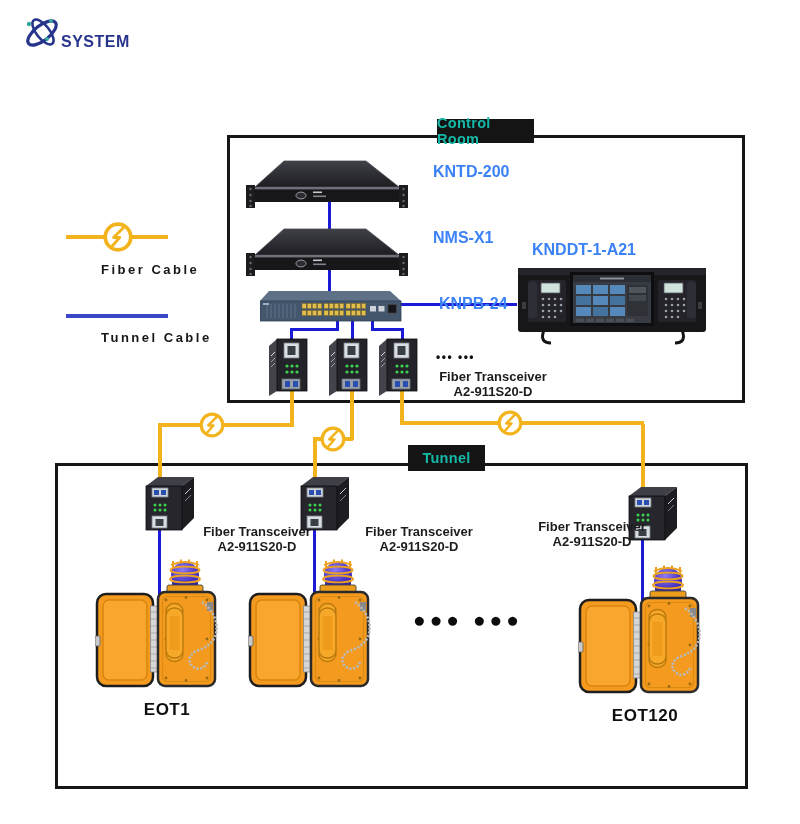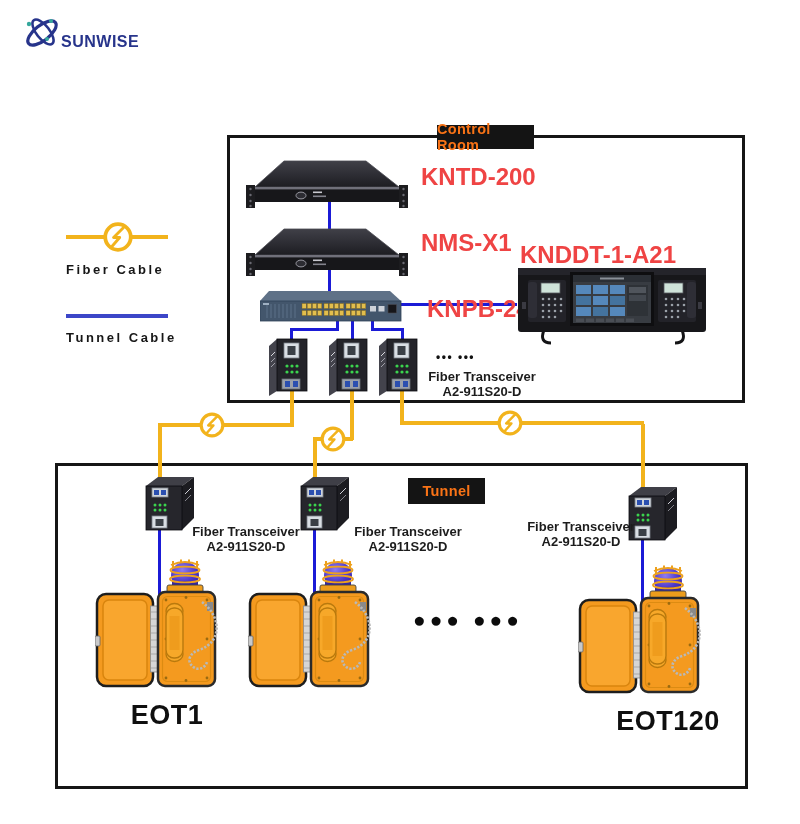--- a/index.html
+++ b/index.html
@@ -2,26 +2,26 @@
 <html><head>
 <meta charset="utf-8">
 <style>
   html,body{margin:0;padding:0;background:#ffffff;}
   #canvas{position:relative;width:800px;height:824px;background:#ffffff;overflow:hidden;
           font-family:"Liberation Sans",sans-serif;color:#141414;}
   .abs{position:absolute;}
   .net{position:absolute;background:#1B1BD6;}
   .fib{position:absolute;background:#F2B31C;}
   .boxframe{position:absolute;border:3px solid #161616;background:transparent;}
-  .zonelabel{position:absolute;background:#141414;color:#f97316;font-size:14.5px;font-weight:700;
-             display:flex;align-items:center;justify-content:center;letter-spacing:.3px;margin-top:6px;}
-  .devlabel{position:absolute;font-size:24px;font-weight:700;color:#ef4444;white-space:nowrap;}
-  .translabel{position:absolute;font-size:13px;font-weight:700;color:#1c1c1c;text-align:center;line-height:15px;}
-  .eotlabel{position:absolute;font-size:27px;font-weight:700;color:#0f0f0f;text-align:center;letter-spacing:.5px;}
-  .legendtext{position:absolute;font-size:13px;font-weight:700;letter-spacing:2.5px;color:#161616;white-space:nowrap;}
+  .zonelabel{position:absolute;background:#141414;color:#14b8a6;font-size:14.5px;font-weight:700;
+             display:flex;align-items:center;justify-content:center;letter-spacing:.3px;}
+  .devlabel{position:absolute;font-size:16px;font-weight:700;color:#3b82f6;white-space:nowrap;margin-left:12px;}
+  .translabel{position:absolute;font-size:13px;font-weight:700;color:#1c1c1c;text-align:center;line-height:15px;padding-left:11px;}
+  .eotlabel{position:absolute;font-size:17px;font-weight:700;color:#0f0f0f;text-align:center;letter-spacing:.5px;}
+  .legendtext{position:absolute;font-size:13px;font-weight:700;letter-spacing:2.5px;color:#161616;white-space:nowrap;margin-left:35px;}
   #title{position:absolute;left:180px;top:46px;width:500px;text-align:center;
          font-size:26px;font-weight:700;color:#121212;white-space:nowrap;}
   #brand-text{position:absolute;left:61px;top:33px;font-size:16px;font-weight:700;color:#27348B;letter-spacing:.5px;}
   .dots-sm{position:absolute;font-size:12px;font-weight:700;letter-spacing:1.5px;color:#111;}
   .dots-lg{position:absolute;font-size:21px;font-weight:700;letter-spacing:4px;color:#0c0c0c;}
 </style>
 </head>
 <body>
 
 <svg width="0" height="0" style="position:absolute">
@@ -286,21 +286,21 @@
       <circle cx="27" cy="30" r="2" fill="#35A79C"></circle>
     </symbol>
   </defs>
 </svg>
 
 <div id="canvas">
 
   <svg class="abs" style="left:20px;top:9px" width="46" height="46">
       <use href="#sym-logo"></use>
     </svg>
-  <div id="brand-text">SUNWISE</div>
+  <div id="brand-text">SYSTEM</div>
 
 
   <div class="fib" style="left:66px;top:235px;width:102px;height:3.5px"></div>
   <svg class="abs" style="left:98px;top:217px" width="40" height="40">
       <use href="#sym-splice"></use>
     </svg>
   <div class="legendtext" style="left:66px;top:262px">Fiber Cable</div>
   <div class="abs" style="left:66px;top:314px;width:102px;height:4px;background:#3C46C8"></div>
   <div class="legendtext" style="left:66px;top:330px">Tunnel Cable</div>
 
@@ -372,21 +372,21 @@
   <svg class="abs" style="left:376px;top:334px" width="44" height="62">
       <use href="#sym-cr-transceiver"></use>
     </svg>
 
   <div class="dots-sm" style="left:436px;top:350px">••• •••</div>
   <div class="translabel" style="left:418px;top:369px;width:128px">
     <span>Fiber Transceiver</span><br>
     <span>A2-911S20-D</span>
   </div>
 
-  <div class="zonelabel" style="left:408px;top:472px;width:77px;height:26px">Tunnel</div>
+  <div class="zonelabel" style="left:408px;top:445px;width:77px;height:26px">Tunnel</div>
 
   <svg class="abs" style="left:138px;top:474px" width="58" height="58">
       <use href="#sym-tn-transceiver"></use>
     </svg>
   <div class="translabel" style="left:190px;top:524px;width:112px">
     <span>Fiber Transceiver</span><br>
     <span>A2-911S20-D</span>
   </div>
 
   <svg class="abs" style="left:293px;top:474px" width="58" height="58">
@@ -410,17 +410,17 @@
     </svg>
   <div class="eotlabel" style="left:107px;top:700px;width:120px">EOT1</div>
 
   <svg class="abs" style="left:248px;top:558px" width="135" height="130">
       <use href="#sym-phone"></use>
     </svg>
 
   <svg class="abs" style="left:578px;top:564px" width="135" height="130">
       <use href="#sym-phone"></use>
     </svg>
-  <div class="eotlabel" style="left:606px;top:706px;width:124px">EOT120</div>
+  <div class="eotlabel" style="left:583px;top:706px;width:124px">EOT120</div>
 
   <div class="dots-lg" style="left:413px;top:608px">●●● ●●●</div>
 
 </div>
 
 </body></html>

